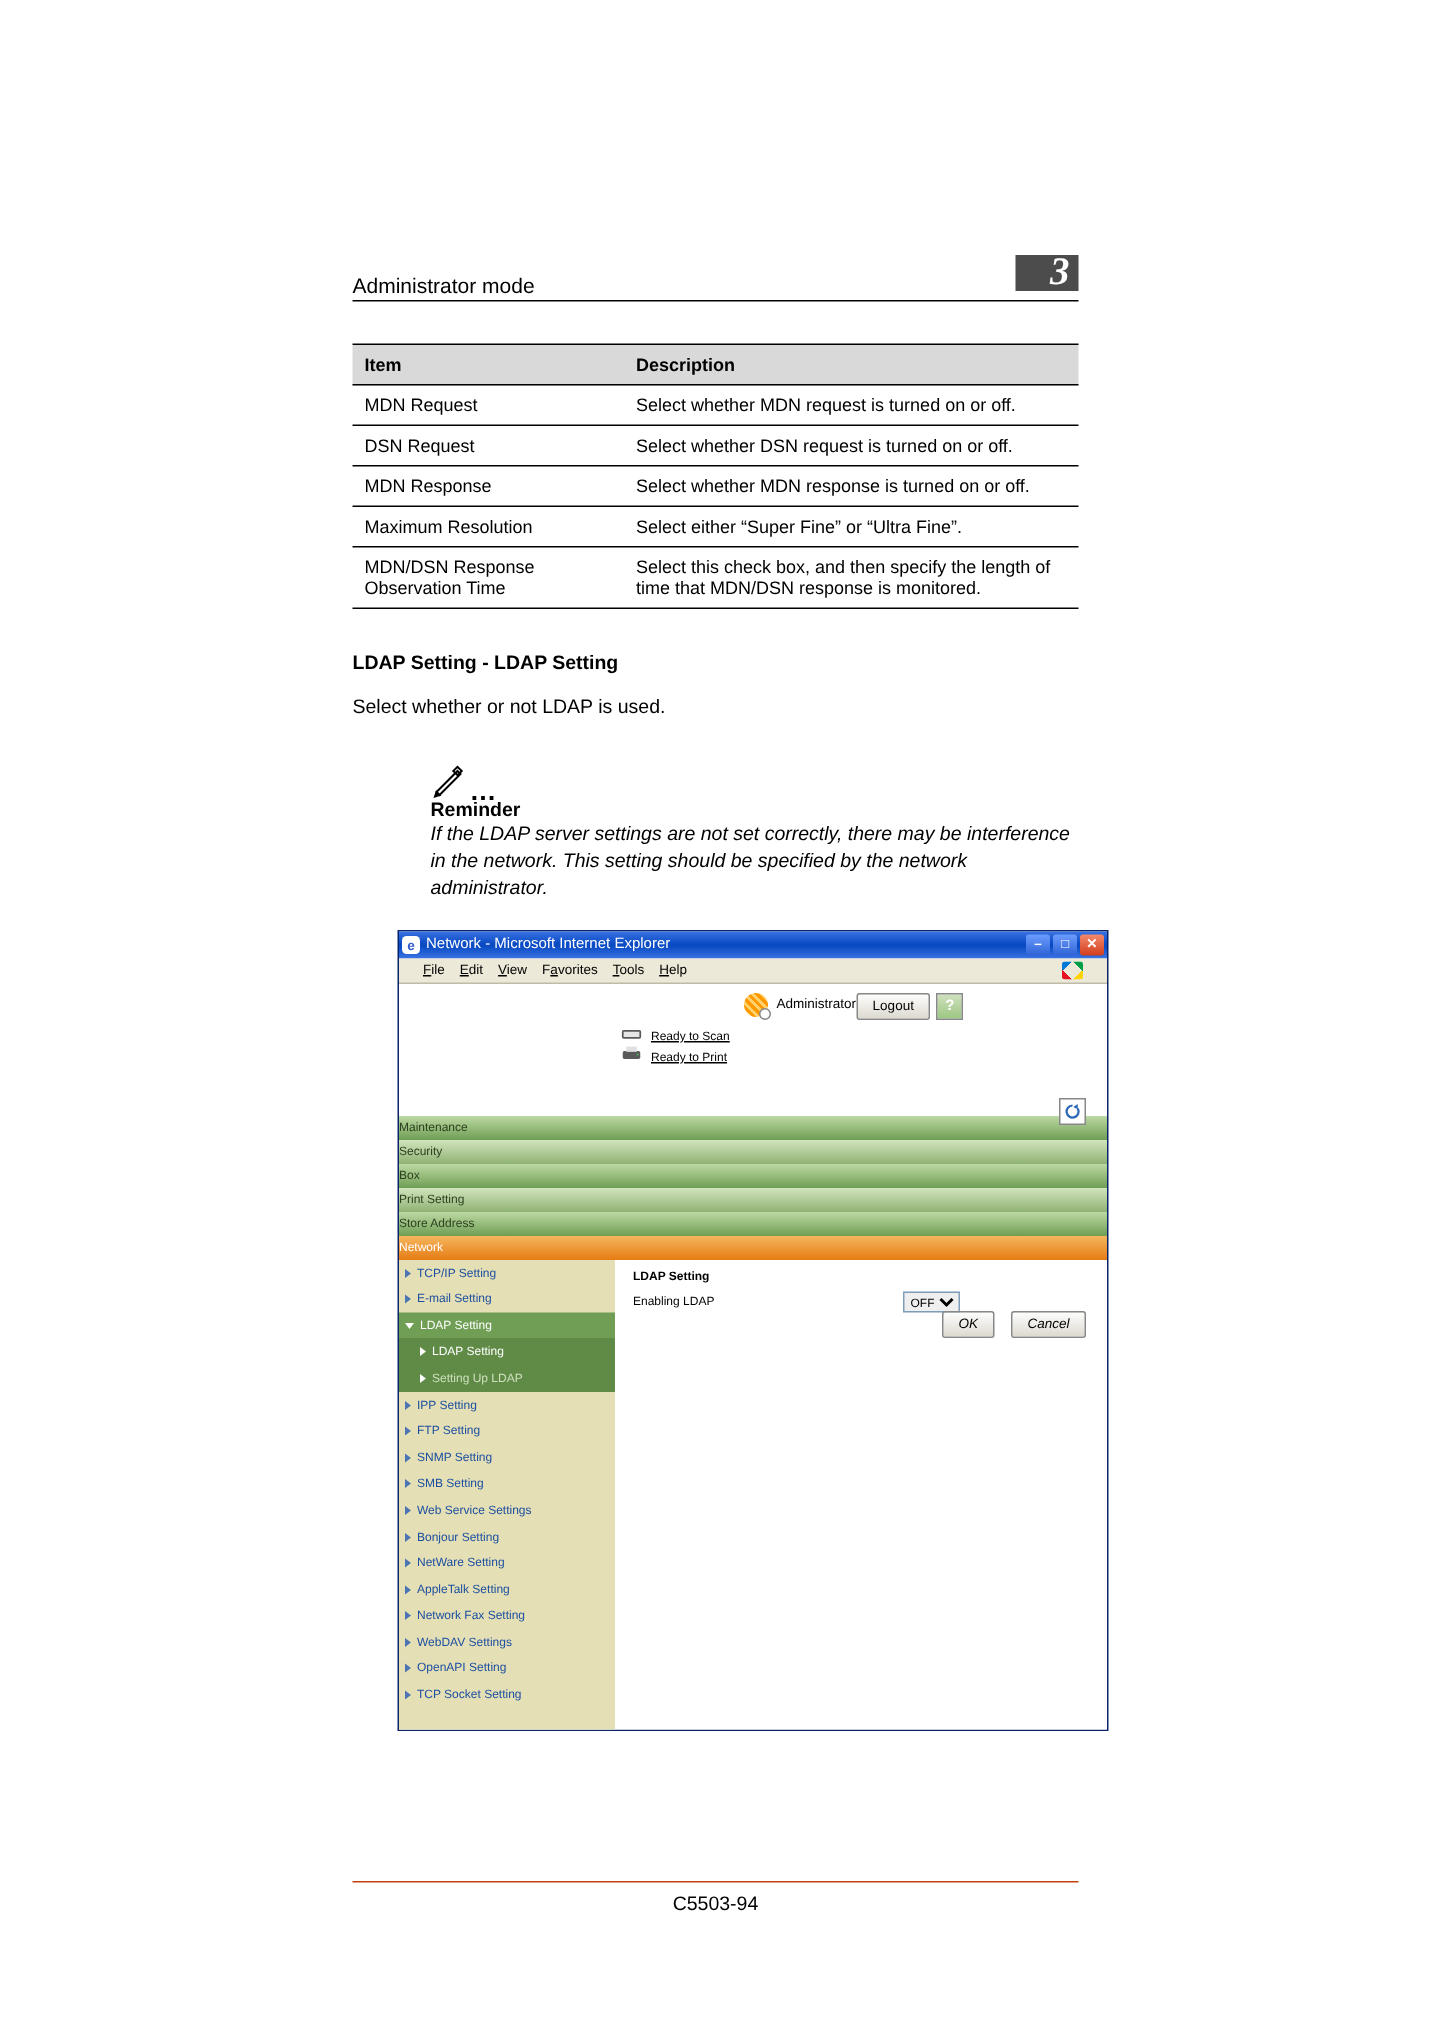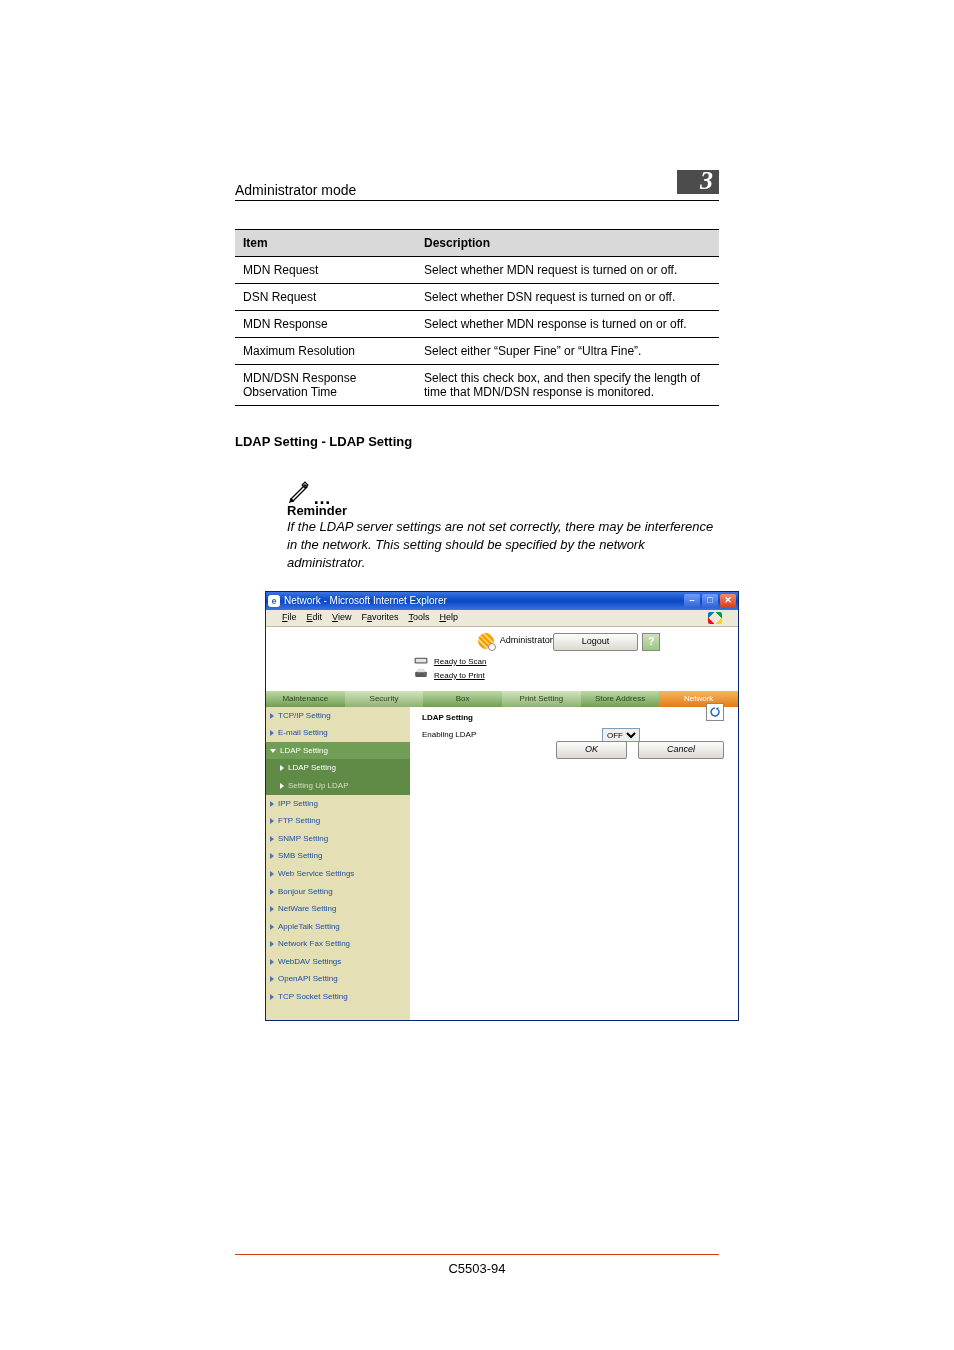--- a/index.html
+++ b/index.html
@@ -225,21 +225,21 @@
   .logout-group {
     display: flex;
     align-items: center;
     gap: 4px;
   }
   .btn-3d {
     background: linear-gradient(to bottom, #fdfdfd, #dcd9cf);
     border: 1px solid #888;
     border-radius: 2px;
     height: 16px;
-    padding: 0 28px;
+    padding: 0 10px;
     font-size: 9px;
     display: inline-flex;
     align-items: center;
     justify-content: center;
     cursor: pointer;
   }
   .help-chip {
     width: 16px; height: 16px;
     border: 1px solid #888;
     background: linear-gradient(to bottom, #cfe0bd, #9dc782);
@@ -270,23 +270,23 @@
     border: 1px solid #888;
     background: #fdfdfd;
     display: flex;
     align-items: center;
     justify-content: center;
   }
   .browser-body { position: relative; }
 
   .tabbar {
     display: flex;
-    margin-top: 8px;
+    margin-top: 32px;
     font-size: 8px;
-    text-align: center;
+    flex-direction: column;
   }
   .tabbar .tab {
     flex: 1;
     height: 16px;
     line-height: 16px;
     color: #fff;
     cursor: pointer;
   }
   .tab.green  { background: linear-gradient(to bottom, #bcd9a3, #6f9e54); color: #2d4020; }
   .tab.green-light { background: linear-gradient(to bottom, #d1e4bc, #8fb274); color: #2d4020; }
@@ -417,20 +417,21 @@
         <td>Select either “Super Fine” or “Ultra Fine”.</td>
       </tr>
       <tr>
         <td class="item">MDN/DSN Response Observation Time</td>
         <td>Select this check box, and then specify the length of time that MDN/DSN response is monitored.</td>
       </tr>
     </tbody>
   </table>
 
   <div class="subheading">LDAP Setting - LDAP Setting</div>
+  <div class="body-text">Select whether or not LDAP is used.</div>
 
   <div class="note">
     <div class="note-icon-row">
       <span class="note-icon">
         <svg viewBox="0 0 24 24">
             <g fill="none" stroke="#000" stroke-width="1.3">
               <path d="M4 20 L18 6 L20 8 L6 22 Z"></path>
               <path d="M6 22 L3 23 L4 20 Z" fill="#000"></path>
               <rect x="16" y="4" width="4" height="4" transform="rotate(45 18 6)"></rect>
             </g>

